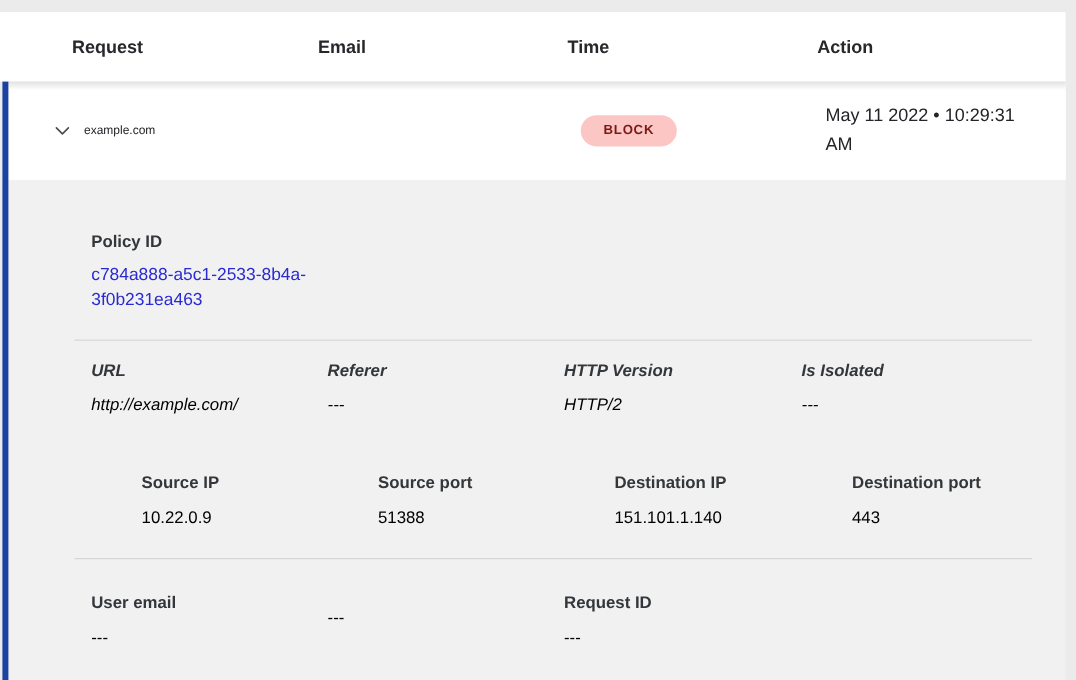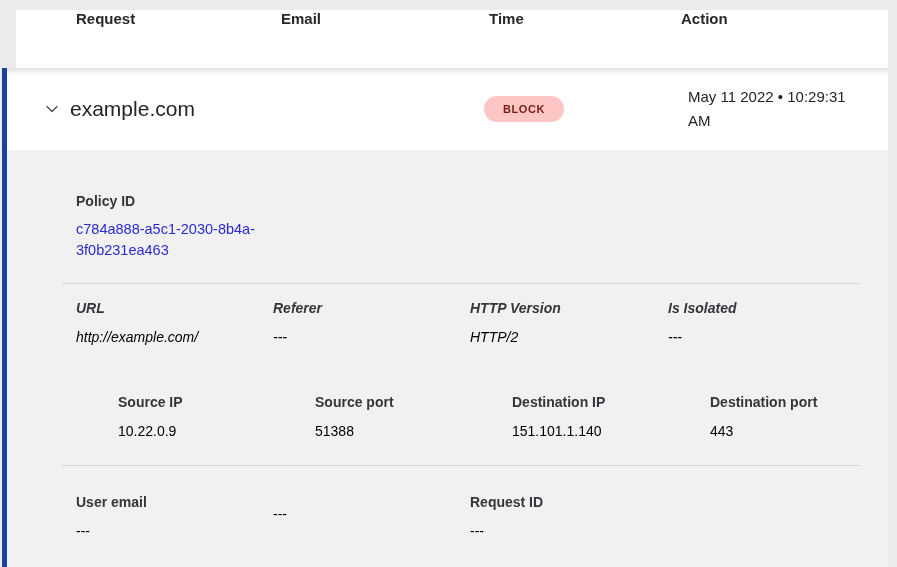--- a/index.html
+++ b/index.html
@@ -7,23 +7,24 @@
     width: 897px; height: 567px;
     background: #ebebeb;
     font-family: "Liberation Sans", "DejaVu Sans", sans-serif;
     overflow: hidden;
     position: relative;
   }
 
   
   .header-card {
     position: absolute;
-    left: 16px; right: 9px; top: 10px; height: 58px;
+    left: 0; right: 9px; top: 10px; height: 58px;
     background: #ffffff;
     display: flex;
+    align-items: center;
     padding-left: 60px;
   }
   .header-cell {
     font-size: 15px;
     font-weight: bold;
     color: #26282b;
   }
   .hc-1 { width: 205px; }
   .hc-2 { width: 208px; }
   .hc-3 { width: 207px; }
@@ -43,21 +44,21 @@
     left: 36px; top: 50%;
     transform: translateY(-50%);
     width: 18px; height: 18px;
     display: flex; align-items: center; justify-content: center;
     color: #4a4d52;
   }
   .request-text {
     position: absolute;
     left: 63px; top: 50%;
     transform: translateY(-50%);
-    font-size: 21px;
+    font-size: 10px;
     color: #222427;
   }
   .badge-block {
     position: absolute;
     left: 477px; top: 50%;
     transform: translateY(-50%);
     background: #fcc6c4;
     color: #7a1a15;
     font-size: 11px;
     font-weight: bold;
@@ -144,21 +145,21 @@
   </span>
   <span class="request-text">example.com</span>
   <span class="badge-block">BLOCK</span>
   <span class="time-text">May 11 2022 • 10:29:31 AM</span>
 </div>
 
 <div class="detail-panel">
 
   <div class="policy-section">
     <div class="field-label">Policy ID</div>
-    <a class="policy-link" href="#">c784a888-a5c1-2030-8b4a-3f0b231ea463</a>
+    <a class="policy-link" href="#">c784a888-a5c1-2533-8b4a-3f0b231ea463</a>
   </div>
 
   <hr class="divider div-1">
 
   <div class="fields-grid grid-row-1">
     <div>
       <div class="field-label">URL</div>
       <div class="field-value">http://example.com/</div>
     </div>
     <div>

